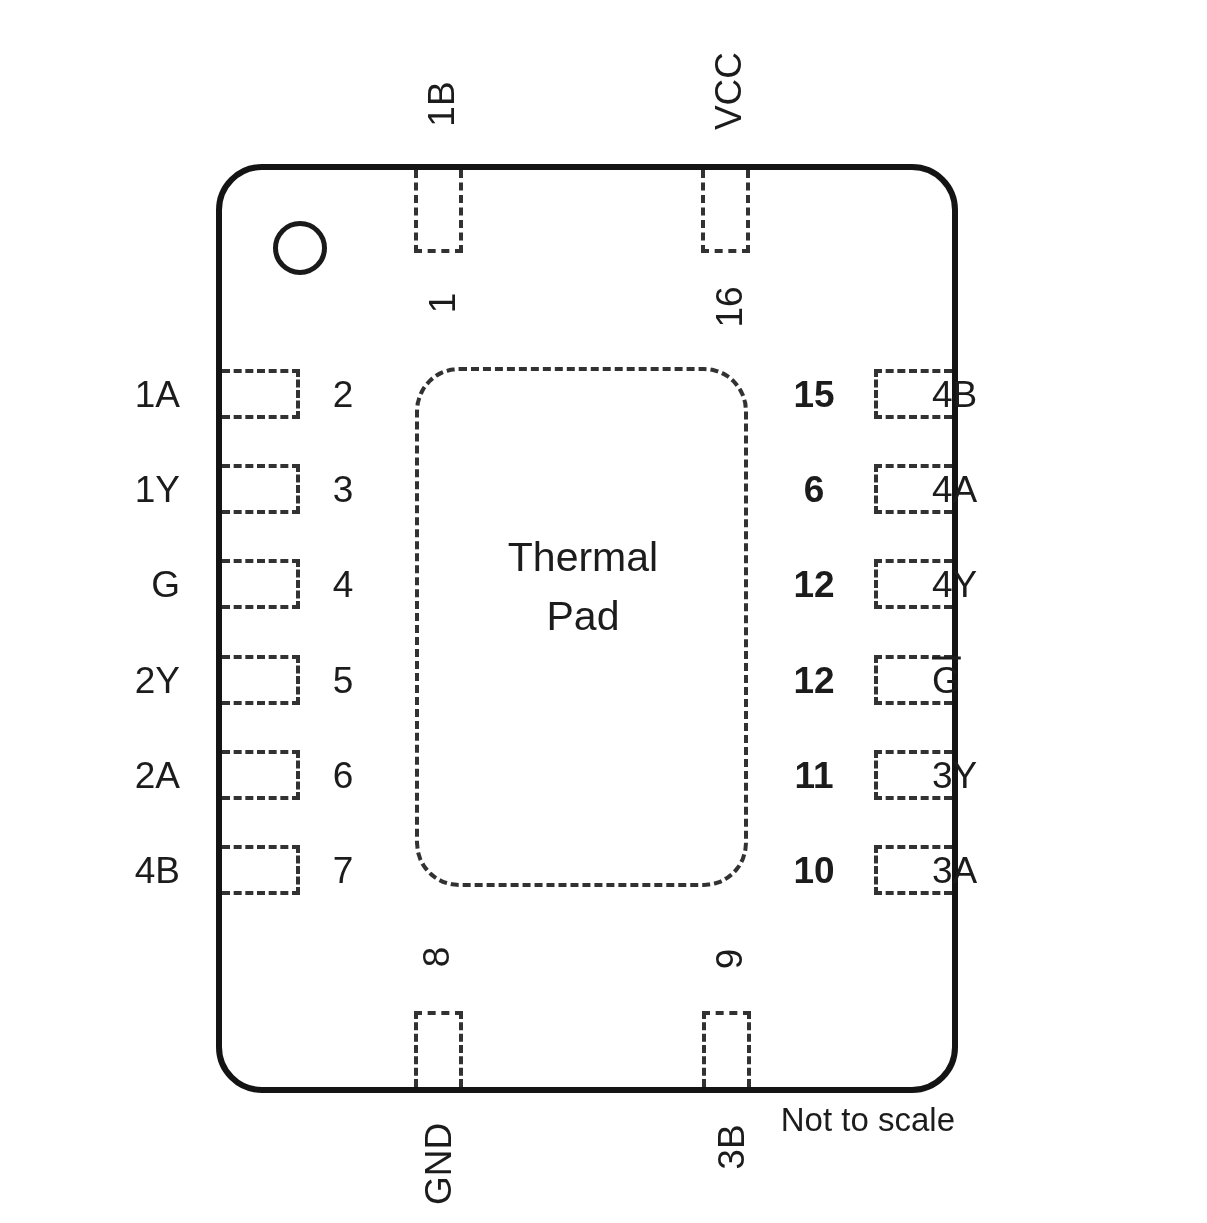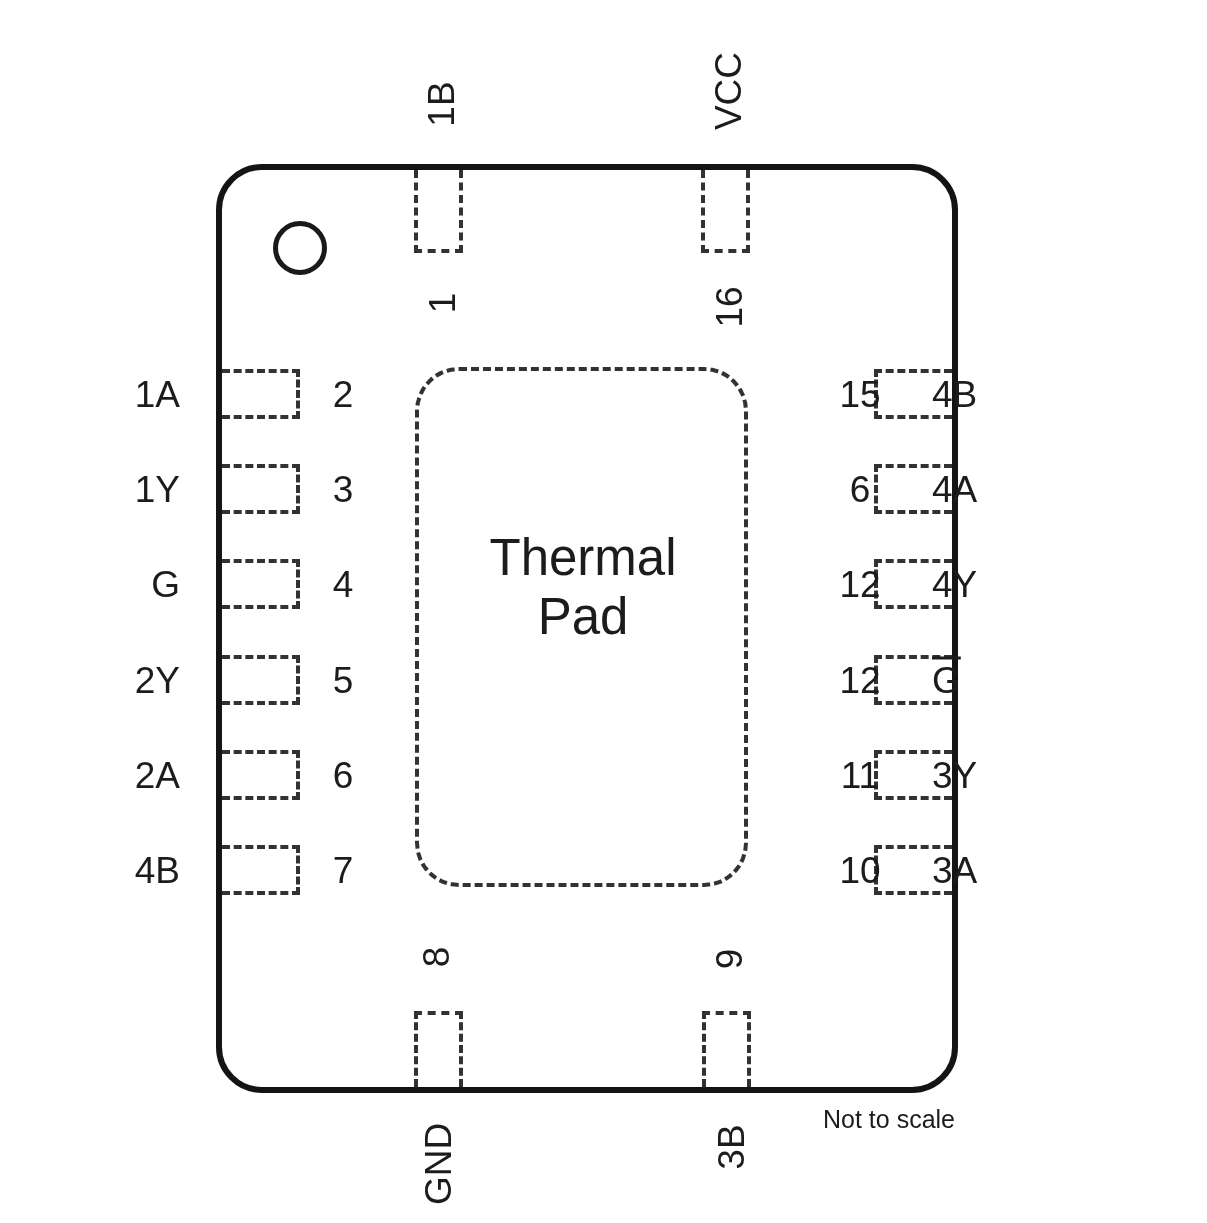--- a/index.html
+++ b/index.html
@@ -26,24 +26,24 @@
     border-top:4px dashed #323232;border-left:4px dashed #323232;border-bottom:4px dashed #323232;}
   .pad-top{top:170px;width:49px;height:83px;
     border-left:4px dashed #323232;border-right:4px dashed #323232;border-bottom:4px dashed #323232;}
   .pad-bottom{top:1011px;width:49px;height:76px;
     border-left:4px dashed #323232;border-right:4px dashed #323232;border-top:4px dashed #323232;}
   .htext{position:absolute;transform:translate(-50%,-50%);white-space:nowrap;font-size:37px;line-height:1;}
   .vtext{position:absolute;transform:translate(-50%,-50%) rotate(-90deg);white-space:nowrap;font-size:37px;line-height:1;}
   .llabel{position:absolute;left:90px;width:90px;text-align:right;transform:translateY(-50%);font-size:37px;line-height:1;}
   .rlabel{position:absolute;left:932px;transform:translateY(-50%);font-size:37px;line-height:1;white-space:nowrap;}
   .lnum{position:absolute;left:343px;transform:translate(-50%,-50%);font-size:37px;line-height:1;}
-  .rnum{position:absolute;left:860px;transform:translate(-50%,-50%);font-size:37px;line-height:1;}
-  .padtxt{font-size:51px;}
+  .rnum{position:absolute;left:814px;transform:translate(-50%,-50%);font-size:37px;line-height:1;font-weight:bold;}
+  .padtxt{font-size:41px;}
   .ovl{text-decoration:overline;}
-  .note{position:absolute;right:252px;top:1119px;transform:translateY(-50%);font-size:25px;line-height:1;white-space:nowrap;}
+  .note{position:absolute;right:252px;top:1119px;transform:translateY(-50%);font-size:33px;line-height:1;white-space:nowrap;}
 </style>
 </head>
 <body>
 
 <div class="canvas">
 
   <div class="chip"></div>
   <div class="pin1dot"></div>
   <div class="tpad"></div>
   <div class="htext padtxt" style="left:583px;top:557px">Thermal</div>

